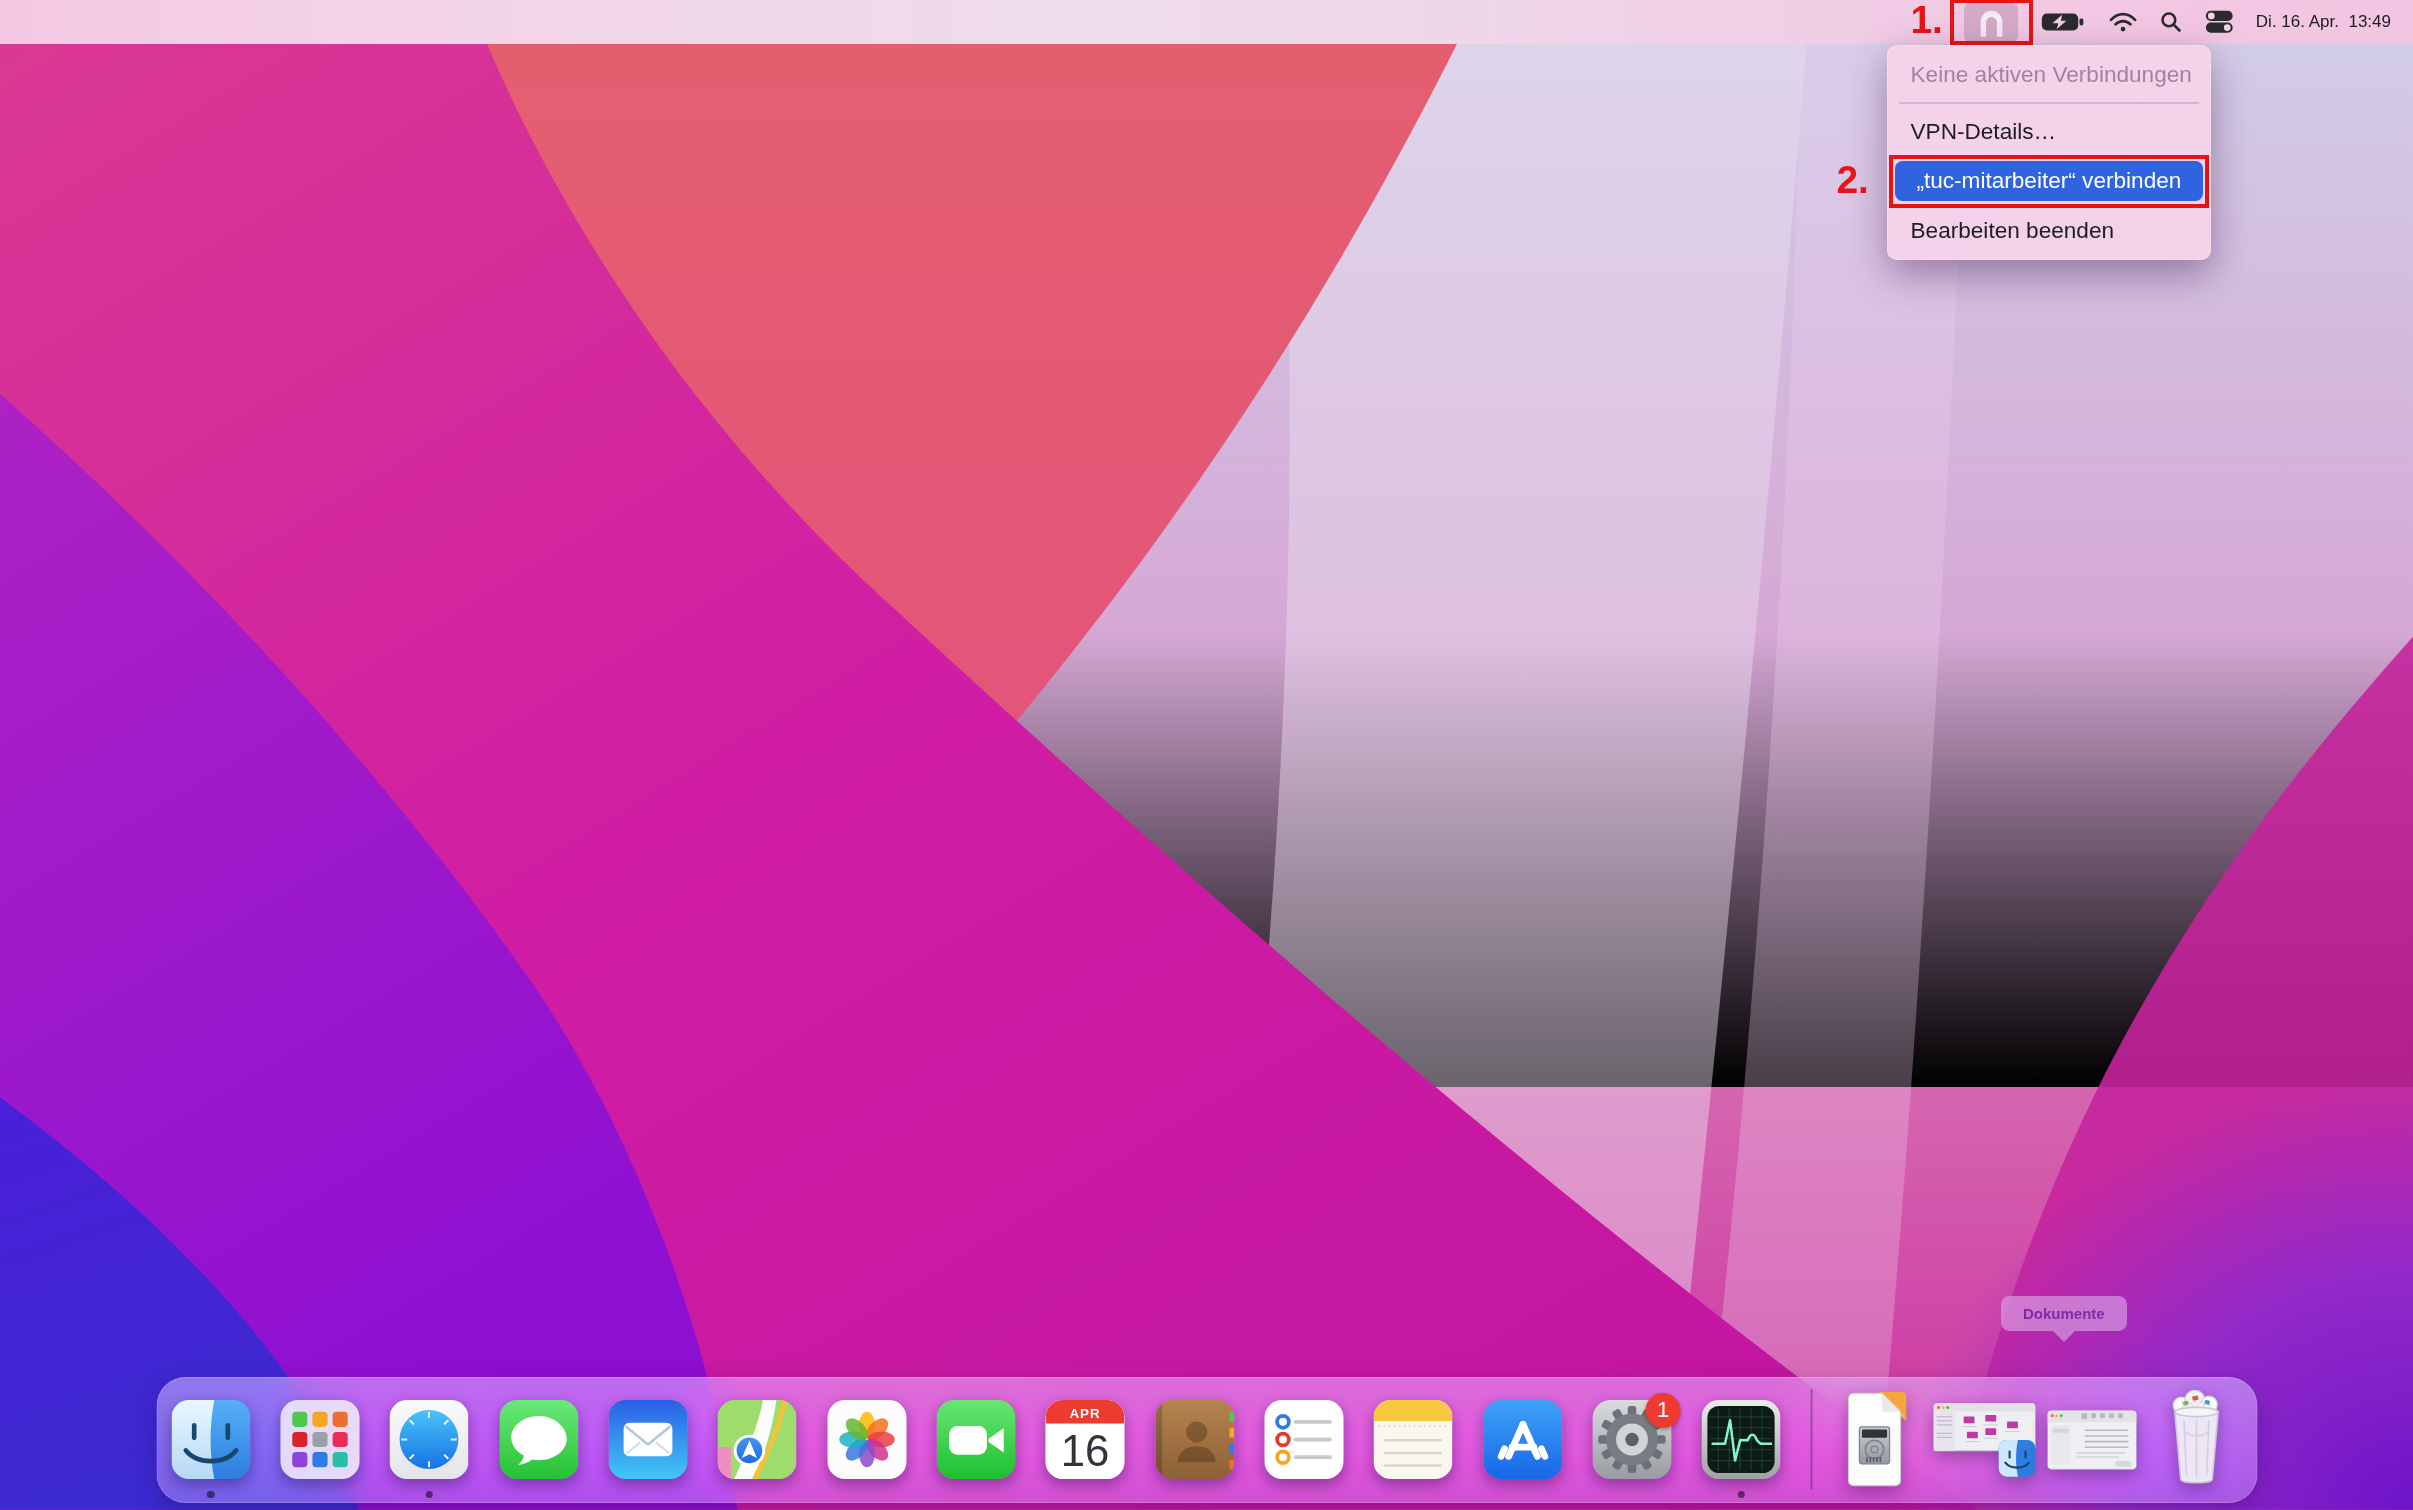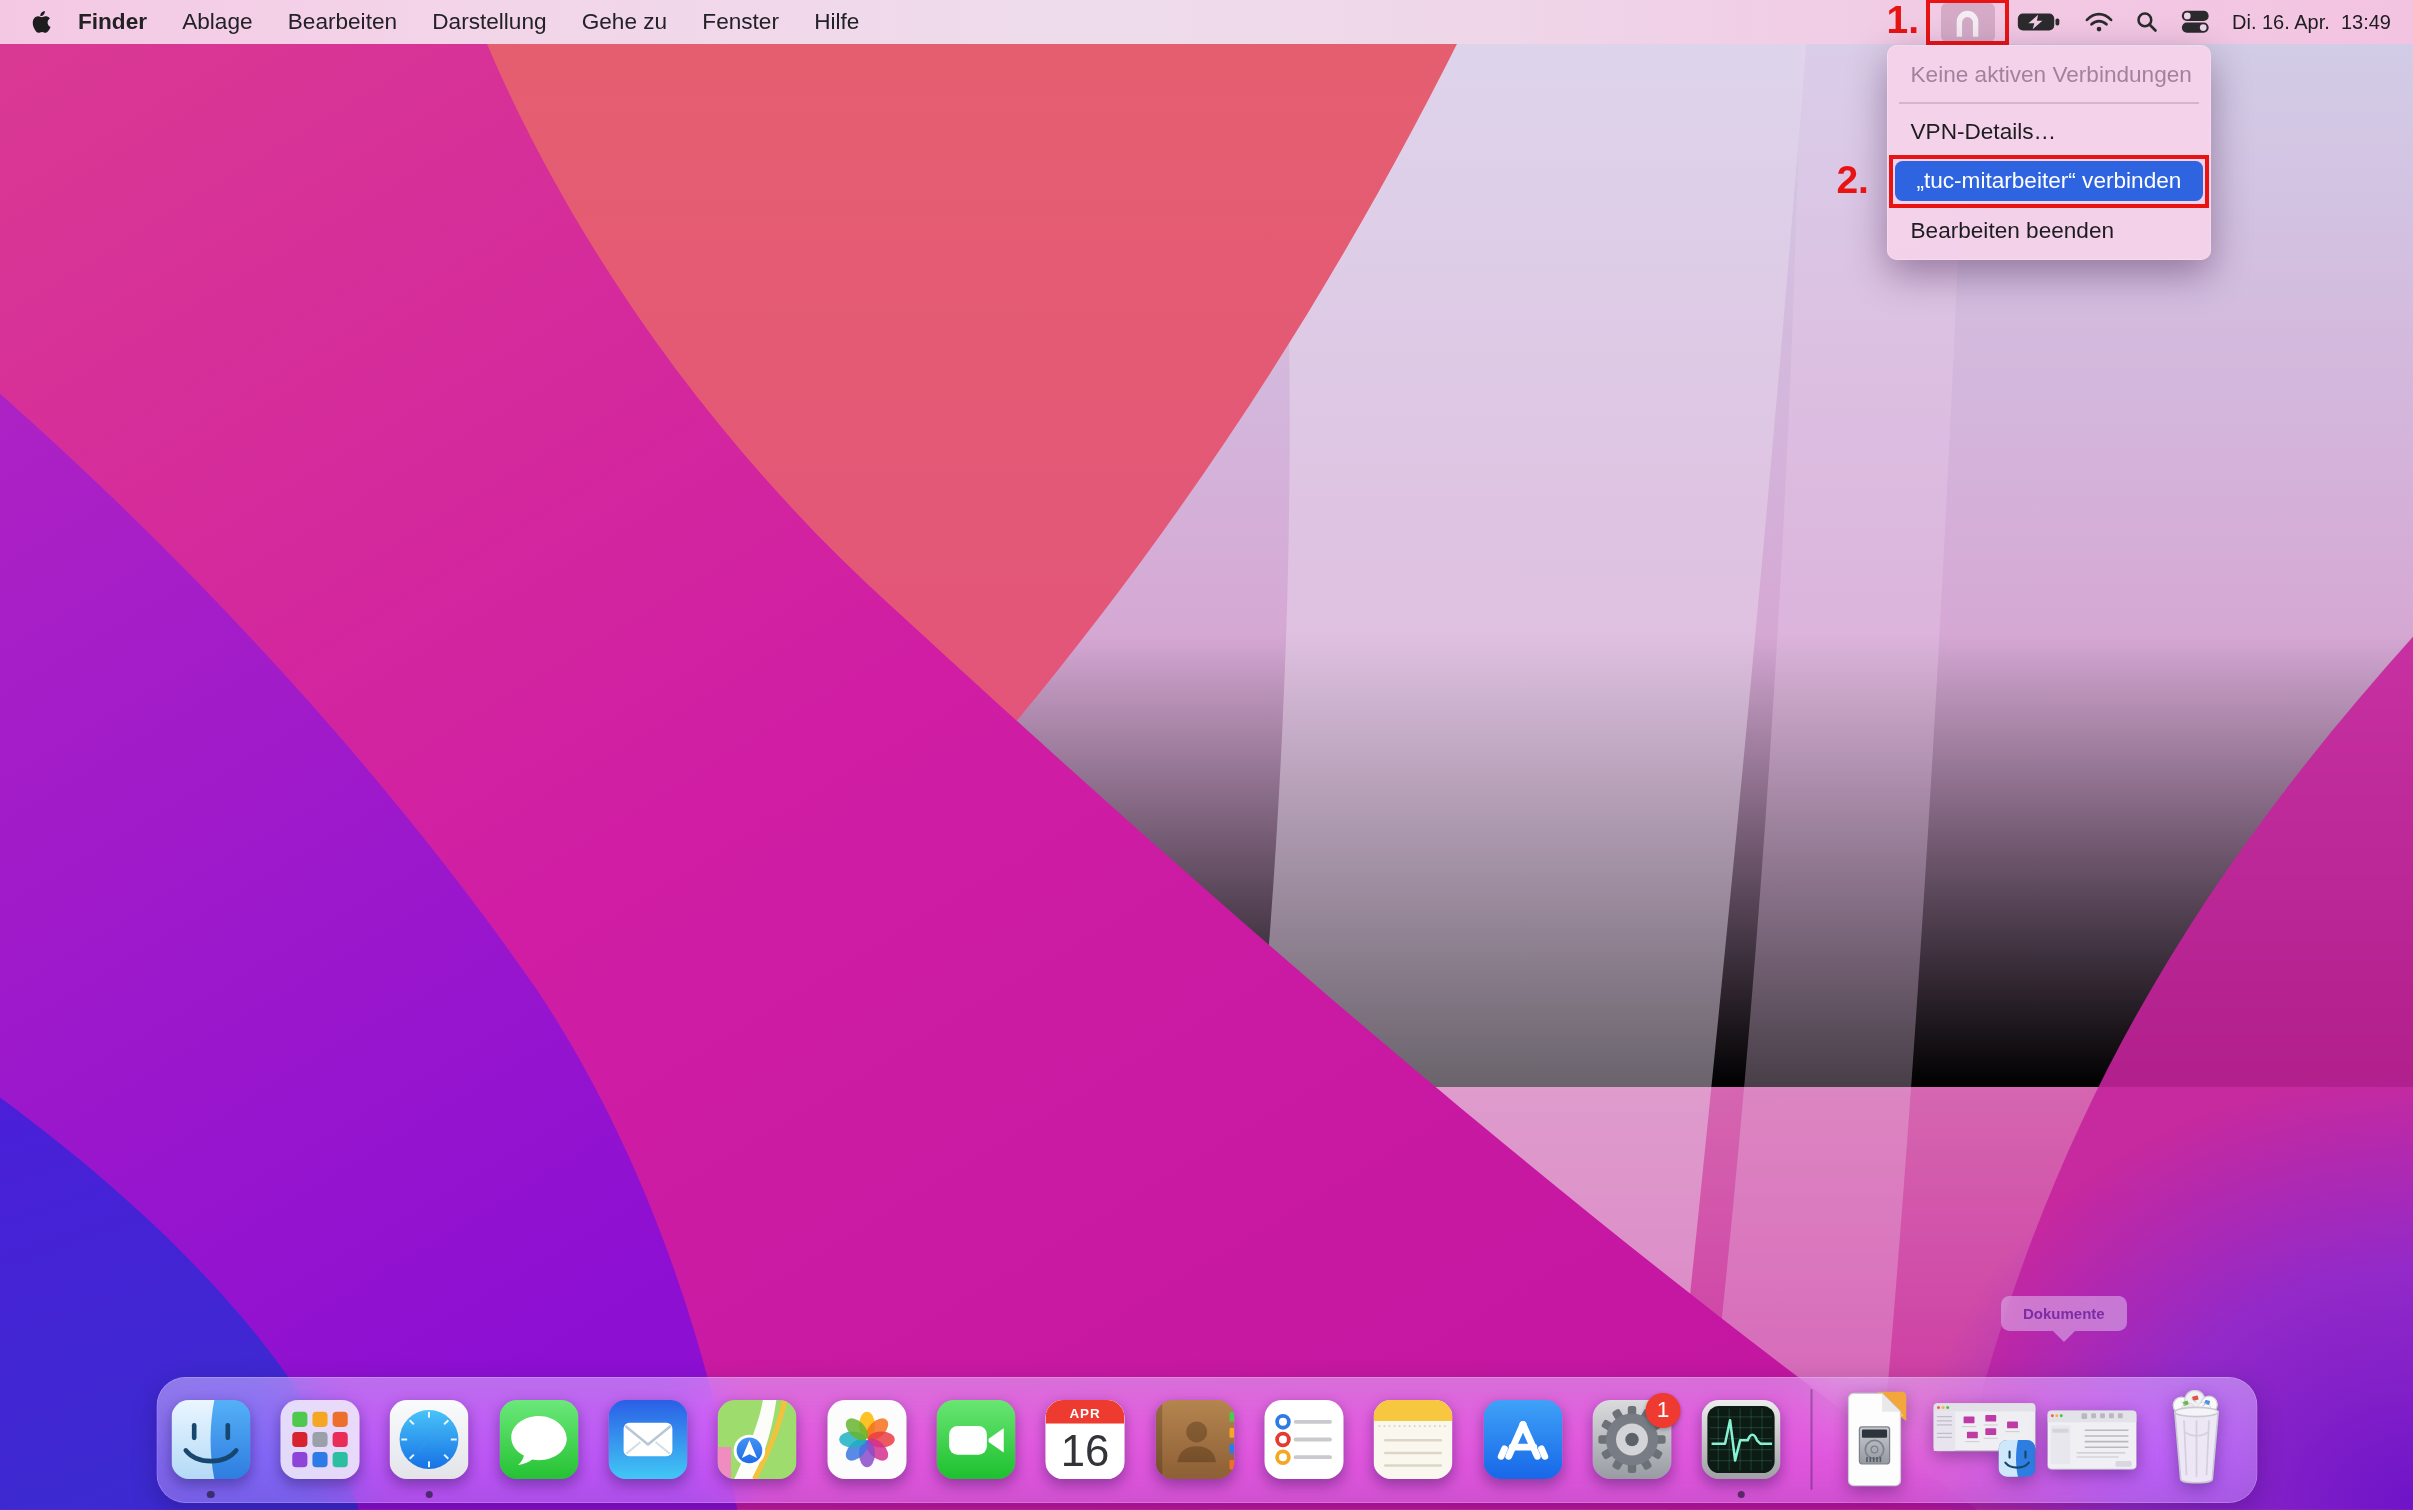--- a/index.html
+++ b/index.html
@@ -11,21 +11,21 @@
   
   #menubar{position:absolute;top:0;left:0;right:0;height:44px;z-index:30;
     background:linear-gradient(90deg,#f4c8e3 0%,#f3d4e9 18%,#eedcec 45%,#efd6e9 62%,#f2c9e4 82%,#f3c4e1 100%);
     display:flex;align-items:center;color:#222226;font-size:22.6px;}
   #menubar .left{display:flex;align-items:center;padding-left:30px;}
   .apple{width:22px;height:26px;margin:0 8.4px 1.7px 0;display:block;}
   .mi{padding:0 17.6px;line-height:44px;white-space:nowrap;}
   .mi.app-name{font-weight:700;}
   #status{position:absolute;right:0;top:0;height:44px;display:flex;align-items:center;gap:22.6px;padding-right:22px;}
   .sic{display:flex;align-items:center;justify-content:center;}
-  #clock{font-size:20px;white-space:pre;color:#1d1d21;}
+  #clock{font-size:17px;white-space:pre;color:#1d1d21;}
   #tb-wrap{position:relative;width:54px;height:39px;border-radius:5.9px;
     background:rgba(105,60,95,.22);display:flex;align-items:center;justify-content:center;}
   .anno-box{position:absolute;border:4.2px solid #e81414;z-index:40;pointer-events:none;}
   #tb-box{inset:-3.4px -14.2px;}
   .anno-num{position:absolute;color:#e81414;font-weight:700;font-size:39px;z-index:40;}
   #num1{left:-54px;top:-5px;}
   
   #vpn-menu{position:absolute;left:1887px;top:45px;width:324px;z-index:35;
     background:rgba(246,211,234,.90);border-radius:10px;padding:7.5px 0;
     box-shadow:0 13.4px 39px rgba(40,0,50,.38),0 0 0 0.8px rgba(255,255,255,.28) inset;
@@ -104,33 +104,20 @@
   <path d="M2150,0 C2140,600 2100,1200 2030,1802 L2240,1802 C2300,1150 2330,500 2350,0 Z" fill="#f0d2ee" opacity=".30"></path>
   <path d="M2880,760 C2620,1050 2430,1350 2330,1802 L2880,1802 Z" fill="#c5239c" opacity=".9"></path>
   <path d="M405,0 L1765,0 C1560,420 1320,760 1020,1080 C760,1360 380,1620 0,1760 L0,0 Z" fill="url(#wSalmon)"></path>
   <path d="M560,0 C660,260 840,520 1060,720 C1300,940 1800,1400 2360,1802 L0,1802 L0,0 Z" fill="url(#wMag)"></path>
   <path d="M0,470 C260,700 480,950 640,1180 C760,1360 840,1580 880,1802 L0,1802 Z" fill="url(#wPur)"></path>
   <path d="M0,1310 C150,1420 300,1560 380,1700 C405,1745 420,1775 428,1802 L0,1802 Z" fill="url(#wBlu)"></path>
   <rect x="2280" y="1280" width="600" height="522" fill="url(#wCornerPur)"></rect>
 </svg>
 
 <div id="menubar">
-  <div class="left">
-    <svg class="apple" viewBox="0 0 50 60">
-      <path fill="#1d1d20" d="M40.2,33.6c0-6.4,5.2-9.4,5.4-9.6c-3-4.3-7.6-4.9-9.2-5c-3.9-0.4-7.6,2.3-9.6,2.3 c-2,0-5-2.2-8.3-2.2c-4.3,0.1-8.2,2.5-10.4,6.3c-4.4,7.7-1.1,19,3.2,25.3c2.1,3.1,4.6,6.5,7.9,6.4c3.2-0.1,4.4-2,8.2-2 c3.8,0,4.9,2,8.3,2c3.4-0.1,5.6-3.1,7.7-6.2c2.4-3.6,3.4-7,3.5-7.2C46.8,43.6,40.2,41.1,40.2,33.6z"></path>
-      <path fill="#1d1d20" d="M31.3,14.9c1.8-2.2,3-5.2,2.7-8.2c-2.6,0.1-5.8,1.7-7.7,3.9c-1.7,2-3.2,5.1-2.8,8 C26.4,18.9,29.5,17.1,31.3,14.9z"></path>
-    </svg>
-    <span class="mi app-name">Finder</span>
-    <span class="mi">Ablage</span>
-    <span class="mi">Bearbeiten</span>
-    <span class="mi">Darstellung</span>
-    <span class="mi">Gehe zu</span>
-    <span class="mi">Fenster</span>
-    <span class="mi">Hilfe</span>
-  </div>
 
   <div id="status">
     <div id="tb-wrap">
       <svg width="39" height="35" viewBox="0 0 46 42">
         <path fill="rgba(255,255,255,.78)" fill-rule="evenodd" d="M10,38 V20 a13,13 0 0 1 26,0 V38 H29.5 V21 a6.5,6.5 0 0 0 -13,0 V38 Z"></path>
       </svg>
       <div class="anno-box" id="tb-box"></div>
       <div class="anno-num" id="num1">1.</div>
     </div>
     <div class="sic">

